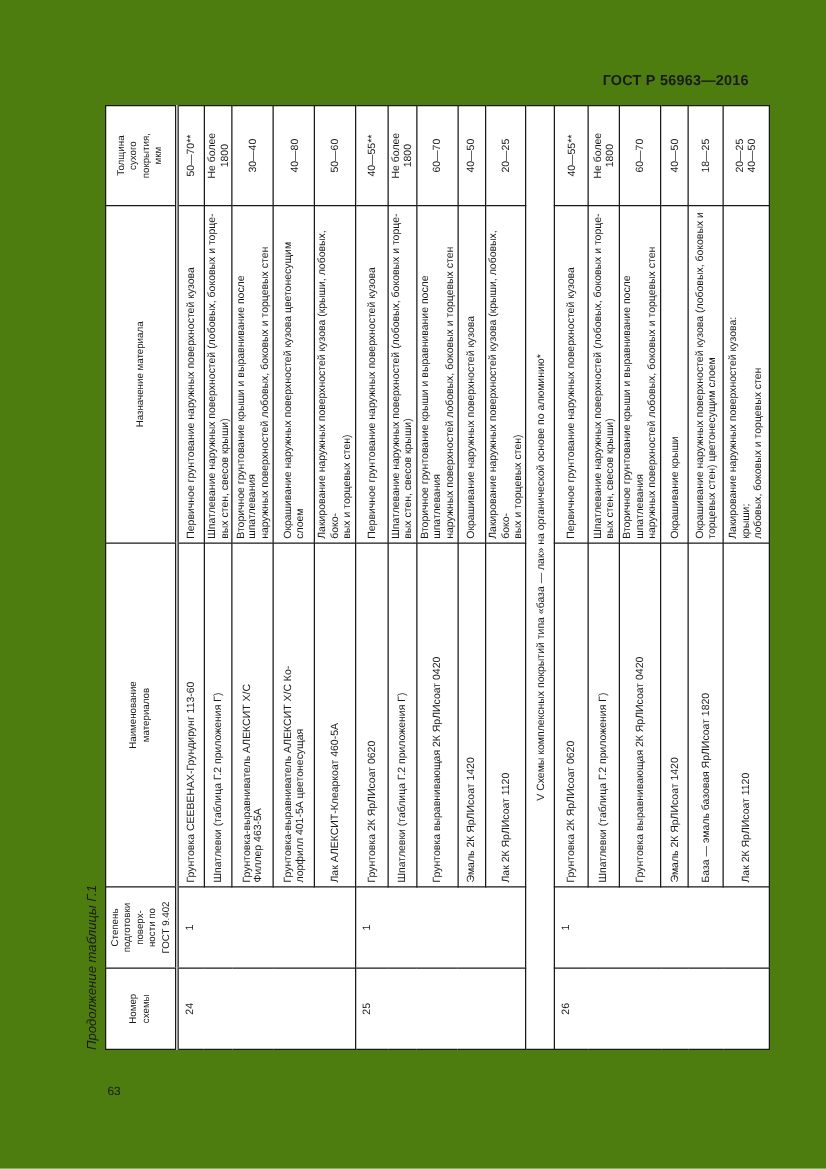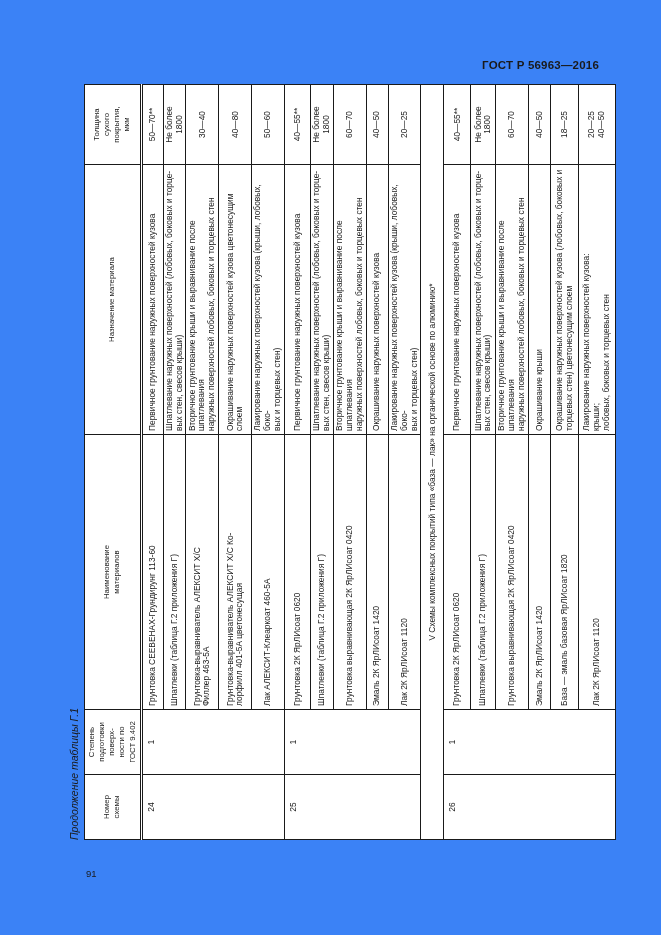--- a/index.html
+++ b/index.html
@@ -1,19 +1,19 @@
 <!DOCTYPE html>
 <html><head>
 <meta charset="utf-8">
 <style>
   html,body{margin:0;padding:0;background:#e8e8e8;}
   .page{
     position:relative;
     width:661px;height:935px;
-    background:#3b82f6;
+    background:#4d7c0f;
     font-family:"Liberation Sans", sans-serif;
     color:#1a1a1a;
     overflow:hidden;
   }
   .std-ref{
     position:absolute;
     top:59px;right:62px;
     font-size:11.5px;
     font-weight:bold;
     letter-spacing:.2px;
@@ -233,14 +233,14 @@
           <td class="c-purpose">Лакирование наружных поверхностей кузова:
 крыши;
 лобовых, боковых и торцевых стен</td>
           <td class="c-thick">20—25
 40—50</td>
         </tr>
       </tbody>
     </table>
   </div>
 
-  <div class="page-num">91</div>
+  <div class="page-num">63</div>
 </div>
 
 </body></html>

